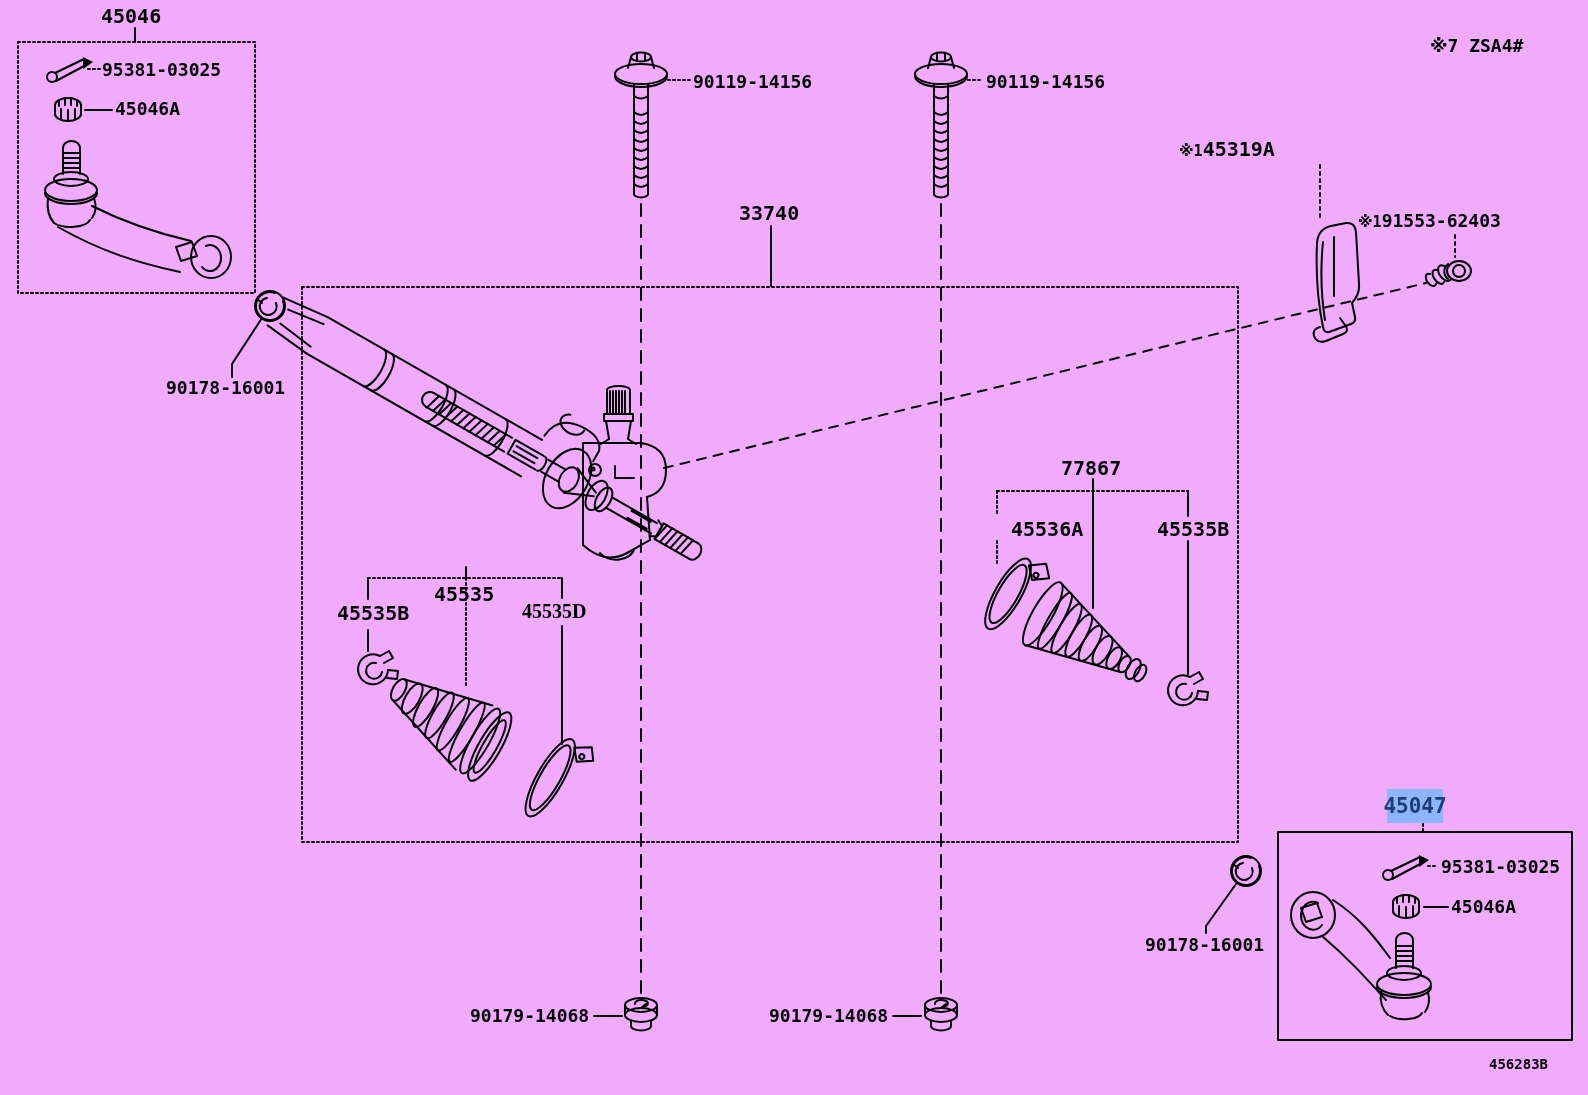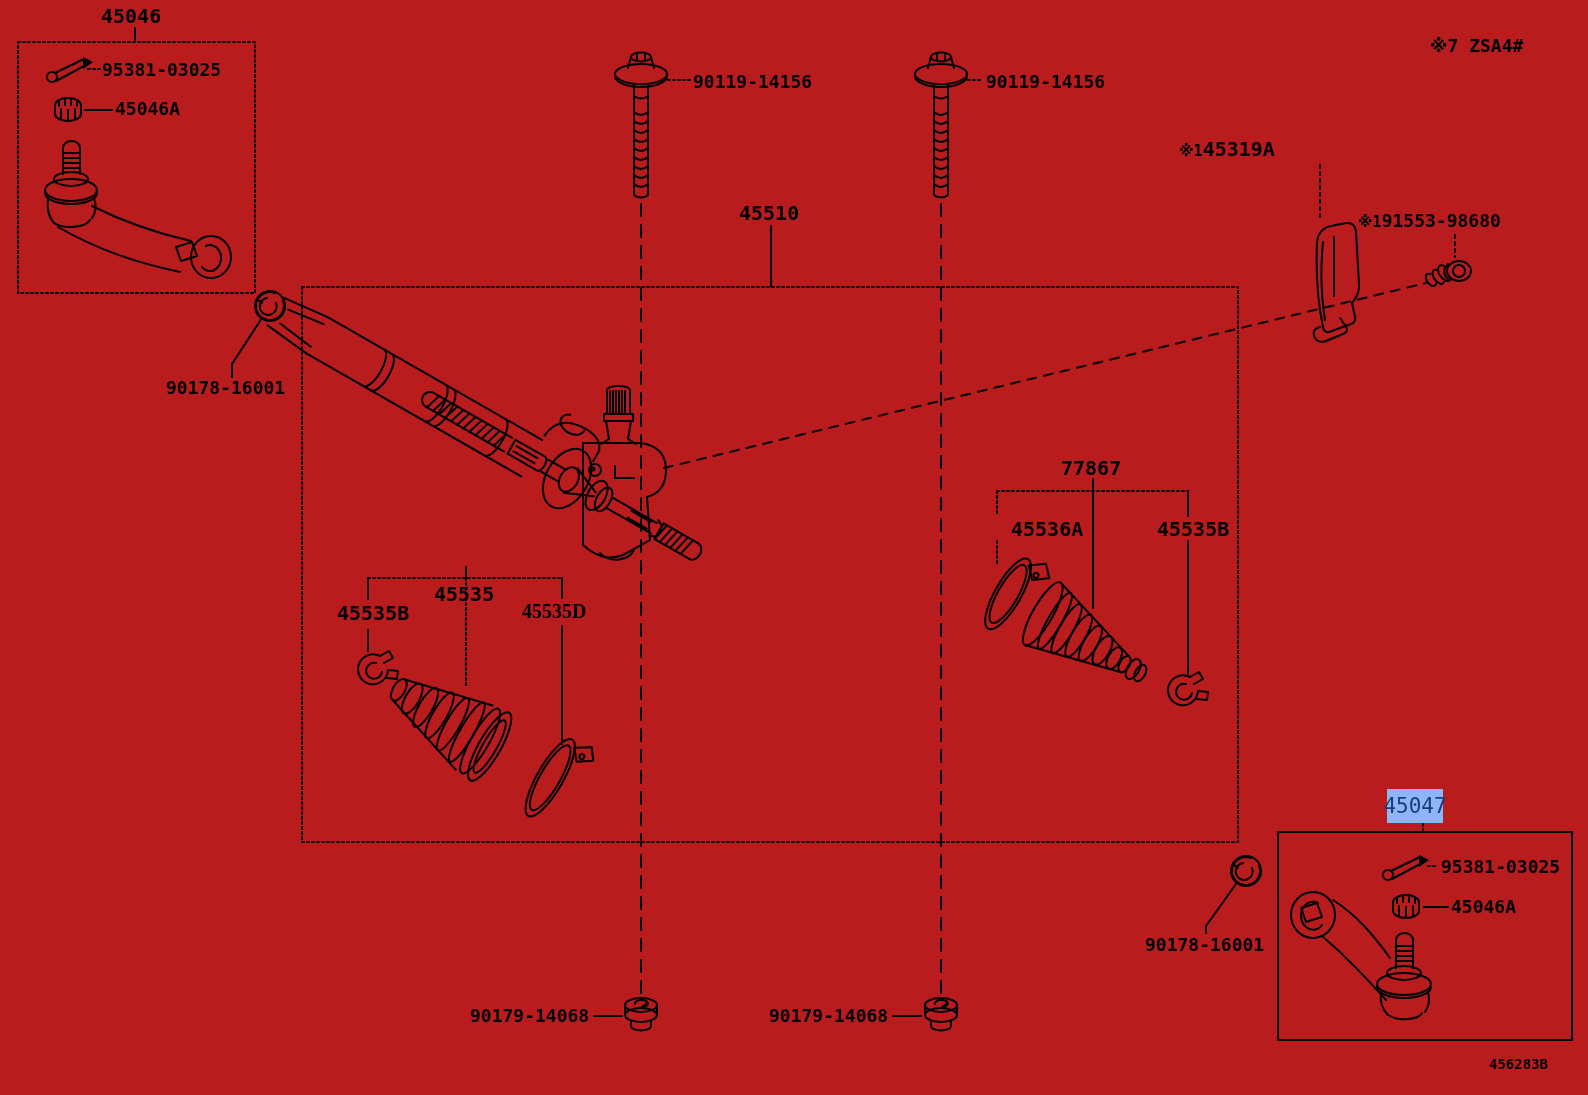--- a/index.html
+++ b/index.html
@@ -1,25 +1,25 @@
 <!DOCTYPE html>
 <html><head>
 <meta charset="utf-8">
 <style>
   html,body{margin:0;padding:0;background:#fff;}
-  #canvas{position:relative;width:1588px;height:1095px;background:#b91c1c;overflow:hidden;
+  #canvas{position:relative;width:1588px;height:1095px;background:#f0abfc;overflow:hidden;
           font-family:"DejaVu Sans Mono","DejaVu Sans",monospace;}
   svg{position:absolute;left:0;top:0;}
   .lbl{position:absolute;font-weight:bold;color:#000;white-space:nowrap;line-height:1.05;
        font-family:"DejaVu Sans Mono","DejaVu Sans",monospace;}
   .s18{font-size:18px;}
   .s20{font-size:20px;}
   .pfx{font-size:15px;font-weight:bold;}
   .hl{position:absolute;left:1387px;top:789px;width:56px;height:34px;background:#8cb6f8;
-      color:#1d3c78;font-size:21px;font-weight:normal;display:flex;align-items:center;
+      color:#1d3c78;font-size:21px;font-weight:bold;display:flex;align-items:center;
       justify-content:center;cursor:pointer;}
   .code{position:absolute;font-weight:bold;color:#000;font-size:14px;
         font-family:"DejaVu Sans Mono","DejaVu Sans",monospace;}
 </style>
 </head>
 <body>
 
 <div id="canvas">
 
 <svg width="1588" height="1095" viewBox="0 0 1588 1095">
@@ -275,25 +275,25 @@
     </g>
   </g>
 </svg>
 
 <div class="lbl s20" style="left:101px;top:6px;">45046</div>
 <div class="lbl s18" style="left:102px;top:61px;">95381-03025</div>
 <div class="lbl s18" style="left:115px;top:100px;">45046A</div>
 <div class="lbl s18" style="left:166px;top:379px;">90178-16001</div>
 <div class="lbl s18" style="left:693px;top:73px;">90119-14156</div>
 <div class="lbl s18" style="left:986px;top:73px;">90119-14156</div>
-<div class="lbl s20" style="left:739px;top:203px;">45510</div>
+<div class="lbl s20" style="left:739px;top:203px;">33740</div>
 <div class="lbl s18" style="left:1430px;top:37px;">※7 ZSA4#</div>
 
 <div class="lbl s20" style="left:1179px;top:139px;"><span class="pfx">※1</span><span>45319A</span></div>
-<div class="lbl s18" style="left:1358px;top:212px;"><span class="pfx">※1</span><span>91553-98680</span></div>
+<div class="lbl s18" style="left:1358px;top:212px;"><span class="pfx">※1</span><span>91553-62403</span></div>
 
 <div class="lbl s20" style="left:434px;top:546px;margin-top:38px;">45535</div>
 <div class="lbl s20" style="left:337px;top:603px;">45535B</div>
 <div class="lbl s20" style="left:522px;top:601px;font-family:Liberation Serif, serif;">45535D</div>
 <div class="lbl s20" style="left:1061px;top:458px;">77867</div>
 <div class="lbl s20" style="left:963px;top:519px;margin-left:48px;">45536A</div>
 <div class="lbl s20" style="left:1157px;top:519px;">45535B</div>
 
 <div class="hl">45047</div>
 <div class="lbl s18" style="left:1441px;top:858px;">95381-03025</div>

